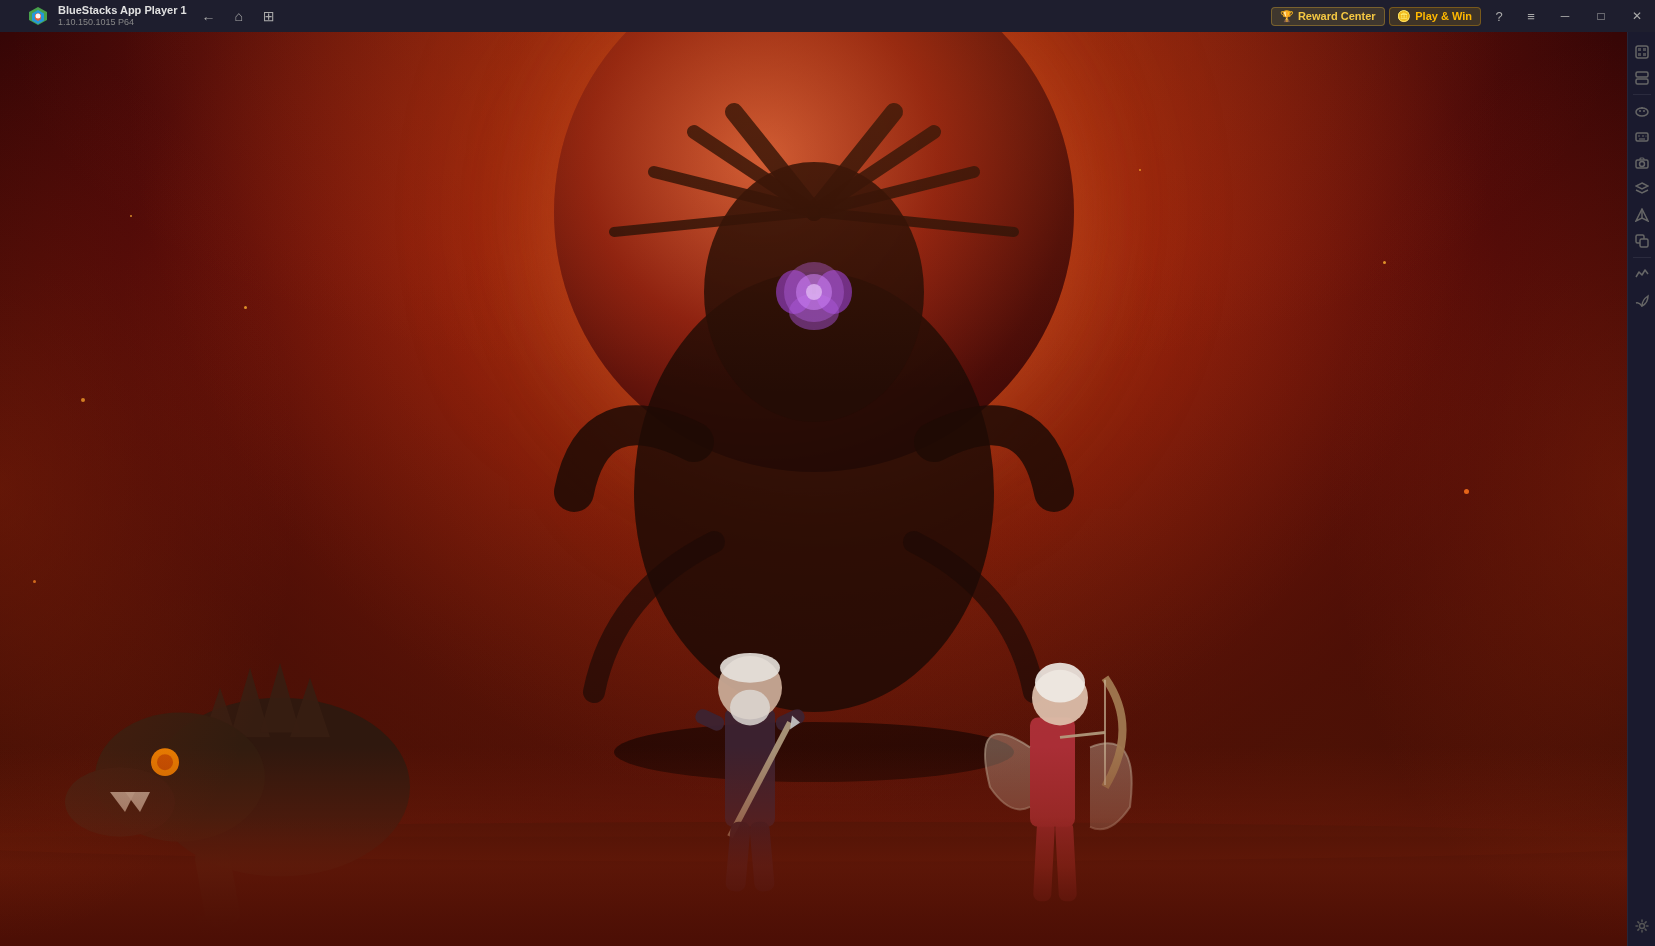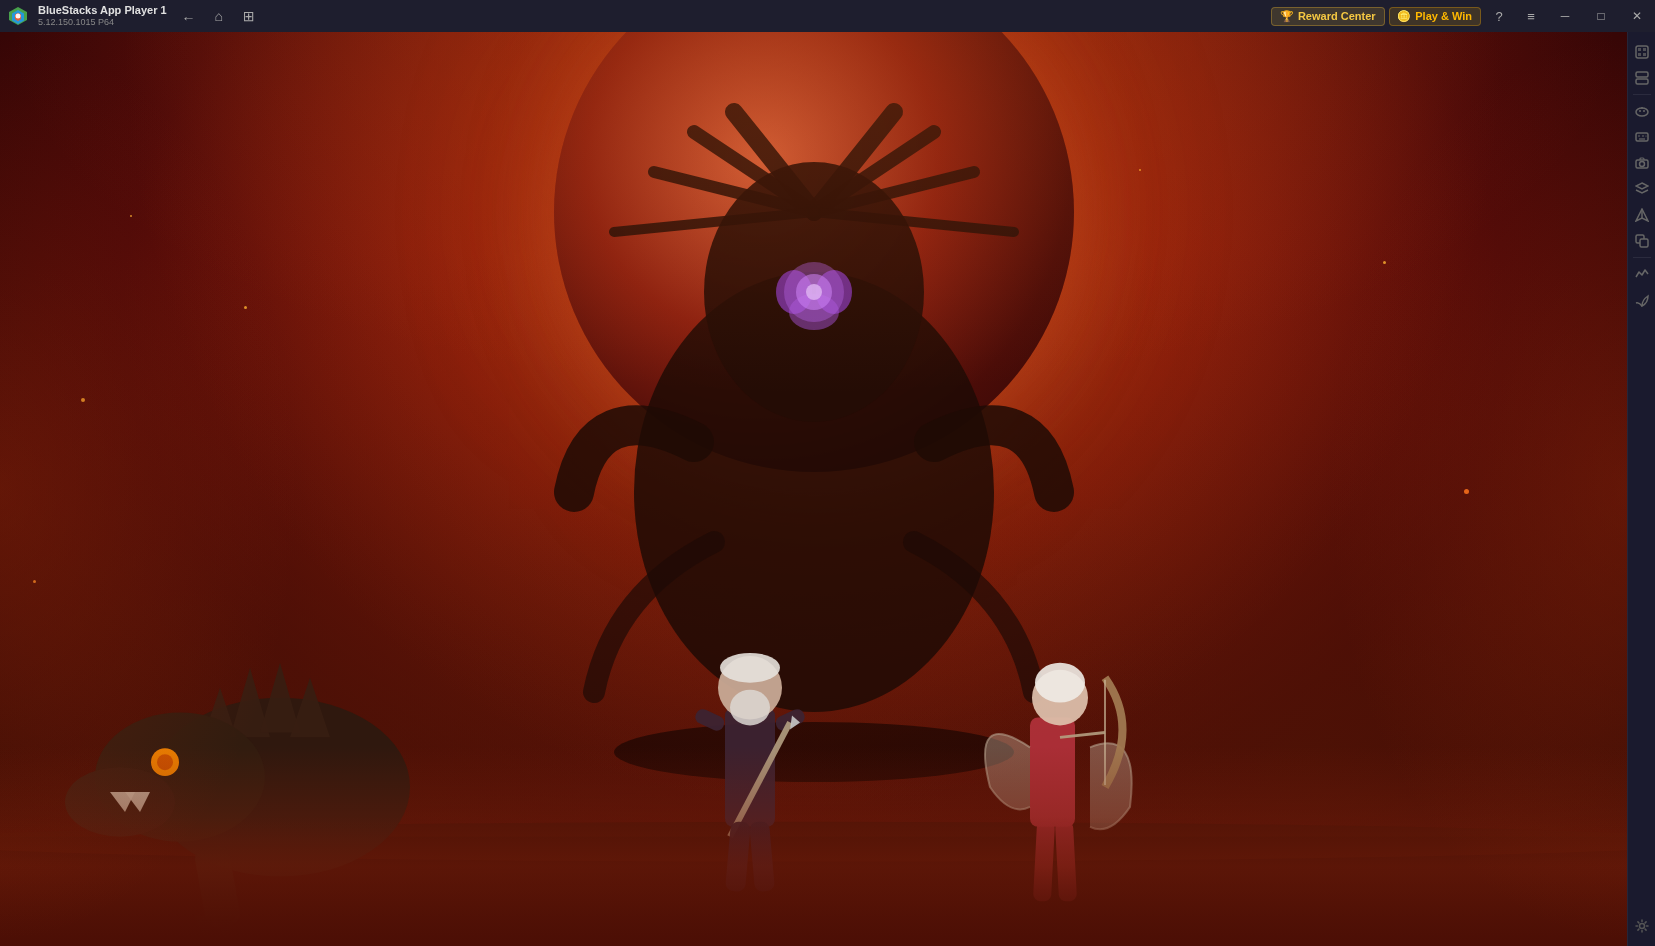--- a/index.html
+++ b/index.html
@@ -8,20 +8,21 @@
     
     #titlebar {
       position: absolute;
       top: 0; left: 0; right: 0;
       height: 32px;
       background: #1e1e2e;
       display: flex;
       align-items: center;
       z-index: 100;
       user-select: none;
+      padding-left: 20px;
     }
     #titlebar-logo {
       width: 36px;
       height: 32px;
       display: flex;
       align-items: center;
       justify-content: center;
       flex-shrink: 0;
     }
     #titlebar-logo svg {
@@ -243,21 +244,21 @@
     <svg viewBox="0 0 22 22">
       <polygon points="11,2 20,7 20,15 11,20 2,15 2,7" fill="#4CAF50" opacity="0.9"></polygon>
       <polygon points="11,5 17,8.5 17,15.5 11,19 5,15.5 5,8.5" fill="#2196F3" opacity="0.85"></polygon>
       <polygon points="11,8 14,9.5 14,14 11,16 8,14 8,9.5" fill="#FF5722" opacity="0.9"></polygon>
       <circle cx="11" cy="11" r="2.5" fill="white" opacity="0.95"></circle>
     </svg>
   </div>
 
   <div id="titlebar-appinfo">
     <span id="titlebar-appname">BlueStacks App Player 1</span>
-    <span id="titlebar-version">5.12.150.1015  P64</span>
+    <span id="titlebar-version">1.10.150.1015  P64</span>
   </div>
 
   <div id="titlebar-nav">
     <div class="nav-btn">←</div>
     <div class="nav-btn">⌂</div>
     <div class="nav-btn">⊞</div>
   </div>
 
   <div id="titlebar-center"></div>
 

